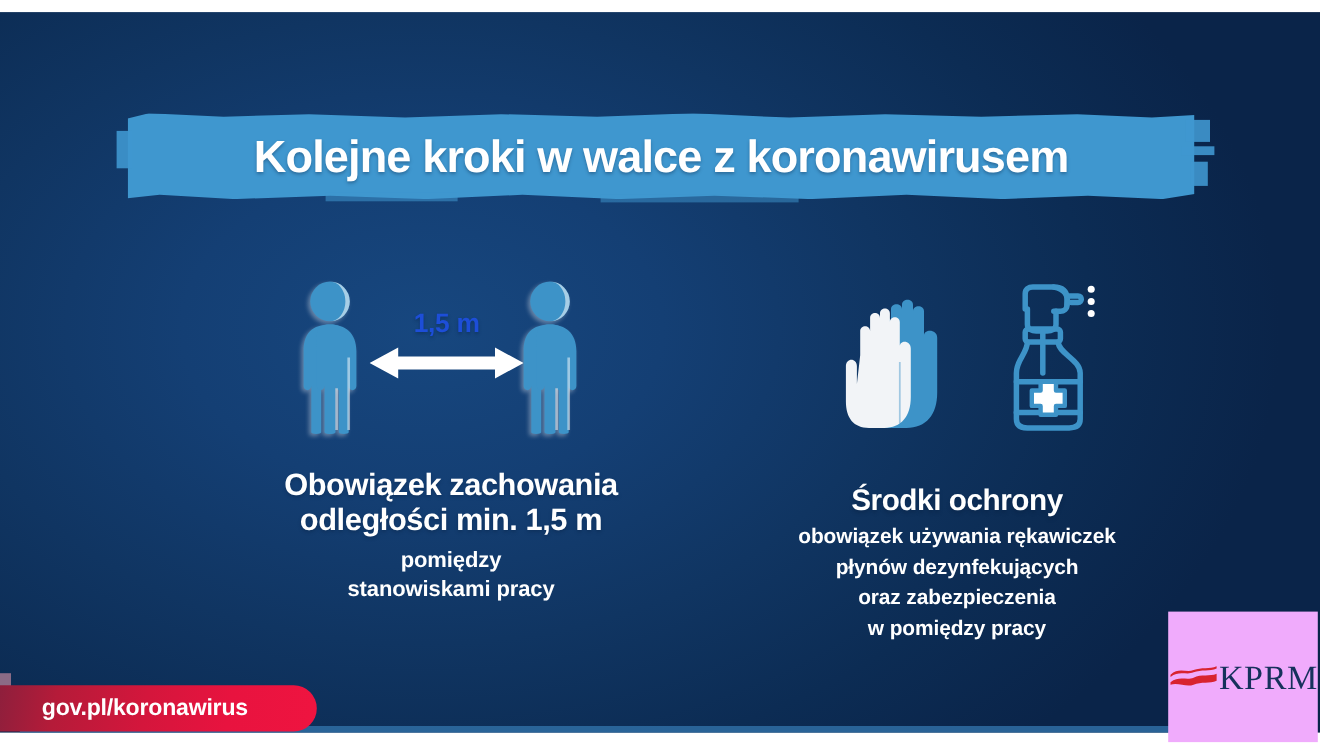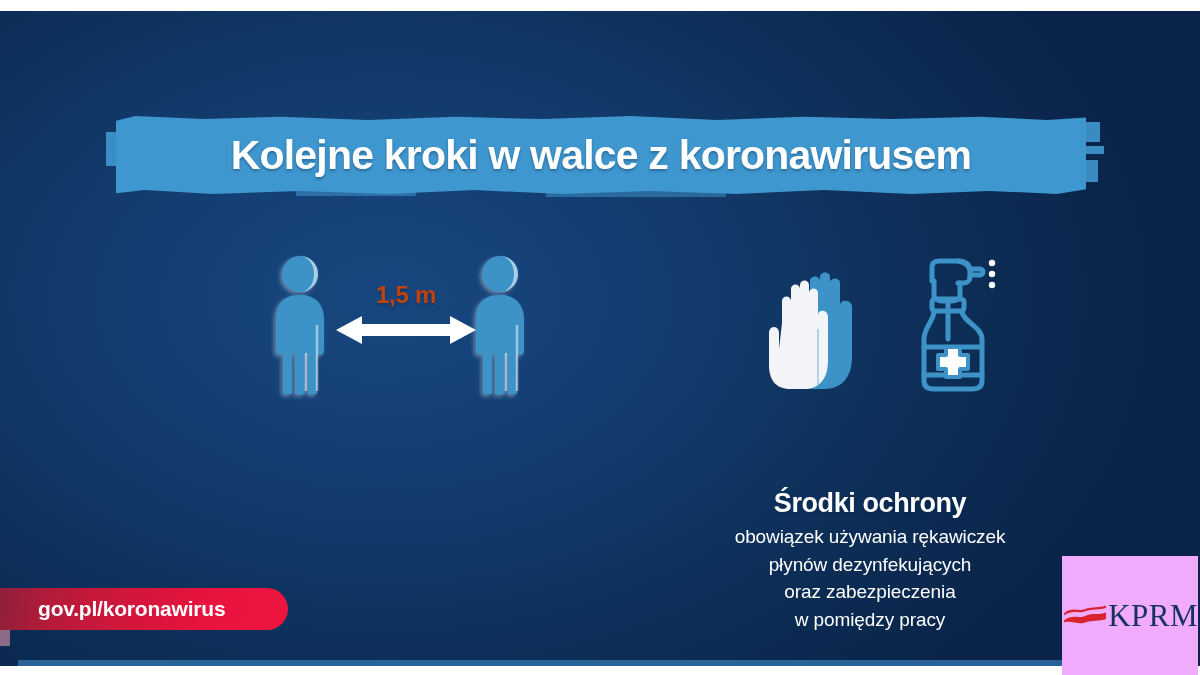--- a/index.html
+++ b/index.html
@@ -42,21 +42,21 @@
     width: 1160px;
     height: 6px;
     background: #2f6da3;
     opacity: .85;
   }
 
   
   .banner {
     position: absolute;
     left: 116px;
-    top: 116px;
+    top: 103px;
     width: 970px;
     height: 78px;
   }
   .banner .brush {
     position: absolute;
     inset: 0;
     background: #3f97cf;
   }
   
   .banner .brush.b1 {
@@ -116,21 +116,21 @@
   .person.p-left  { left: 100px; }
   .person.p-right { left: 300px; }
 
   
   .dist-label {
     position: absolute;
     left: 172px;
     top: 36px;
     width: 128px;
     text-align: center;
-    color: #c2410c;
+    color: #1d4ed8;
     font-size: 24px;
     font-weight: bold;
     letter-spacing: -0.3px;
     text-shadow: 0 2px 3px rgba(8,32,64,.4);
   }
   .dist-arrow {
     position: absolute;
     left: 166px;
     top: 68px;
     width: 140px;
@@ -162,41 +162,41 @@
   .cap-left  { left: 170px; top: 425px; width: 480px; }
   .cap-right { left: 660px; top: 440px; width: 420px; }
 
   .cap-head {
     font-size: 28px;
     font-weight: bold;
     line-height: 1.16;
     letter-spacing: -0.4px;
     text-shadow: 0 2px 3px rgba(8,32,64,.35);
   }
-  .cap-right .cap-head { font-size: 27px; margin-top: 48px; }
+  .cap-right .cap-head { font-size: 27px; }
 
   .cap-sub {
     font-size: 20px;
-    font-weight: normal;
+    font-weight: bold;
     line-height: 1.33;
     margin-top: 6px;
     letter-spacing: -0.1px;
   }
   .cap-right .cap-sub {
     font-size: 19px;
     line-height: 1.45;
     margin-top: 4px;
   }
   .cap-sub div { white-space: nowrap; }
 
   
   .gov-badge {
     position: absolute;
     left: 0;
-    top: 588px;
+    top: 623px;
     width: 288px;
     height: 42px;
     border-radius: 0 21px 21px 0;
     background: linear-gradient(100deg,
         #8e1f3c 0%,
         #b51b39 18%,
         #d4163c 46%,
         #e8133f 72%,
         #ef1440 100%);
     display: flex;
@@ -293,20 +293,30 @@
         <path d="M30 40 C44 40 54 48 54 64 L54 96 C54 101 47 101 47 96 L47 70
                  L47 138 C47 140 38 140 38 138 L38 96 L34 96 L34 138
                  C34 140 25 140 25 138 L25 70 L25 96 C25 101 18 101 18 96
                  L18 64 C18 48 16 40 30 40 Z" fill="#3d93c8"></path>
         <path d="M47 70 L47 136" stroke="#ffffff" stroke-width="2.4" opacity=".5" fill="none"></path>
         <path d="M36 98 L36 136" stroke="#ffffff" stroke-width="2.4" opacity=".5" fill="none"></path>
       </svg>
     </div>
   </div>
 
+  <div class="caption cap-left">
+    <div class="cap-head">
+      <div>Obowiązek zachowania</div>
+      <div>odległości min. 1,5 m</div>
+    </div>
+    <div class="cap-sub">
+      <div>pomiędzy</div>
+      <div>stanowiskami pracy</div>
+    </div>
+  </div>
 
   <div class="col col-right">
     <div class="icon-row">
 
       <svg class="gloves" viewBox="0 0 120 140">
 
         <g fill="#3d93c8">
           <path d="M40 62 L40 40 C40 34 50 34 50 40 L50 60
                    L50 28 C50 22 60 22 60 28 L60 60
                    L60 24 C60 18 70 18 70 24 L70 60

